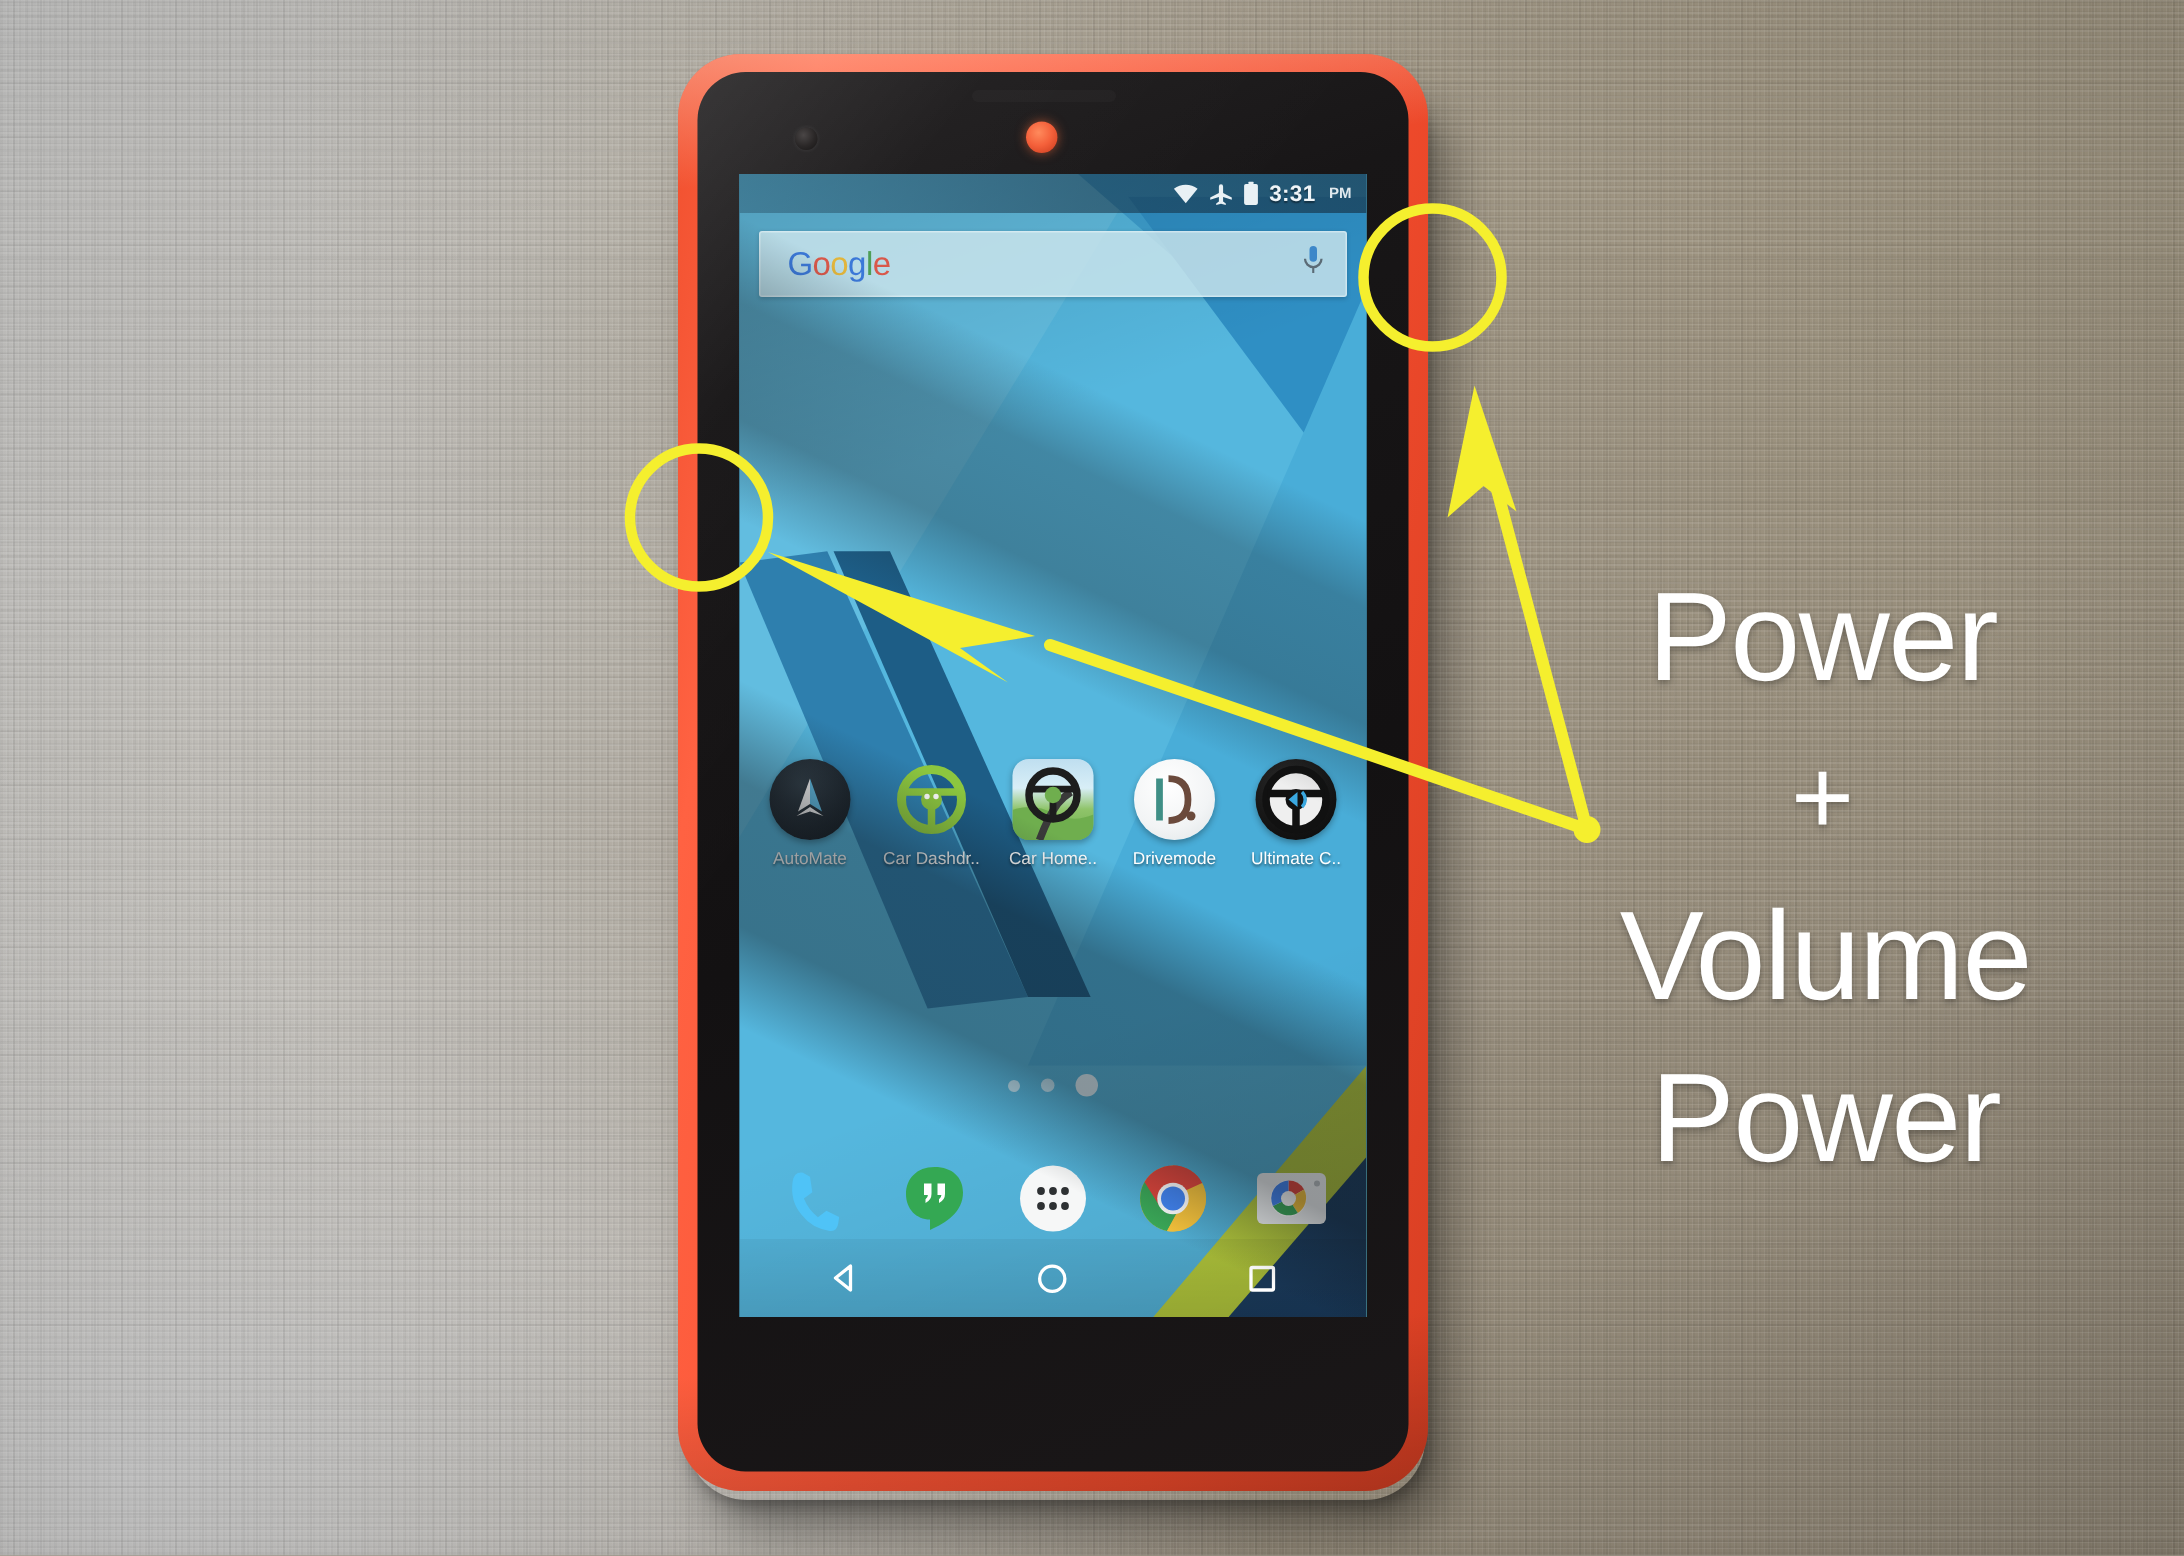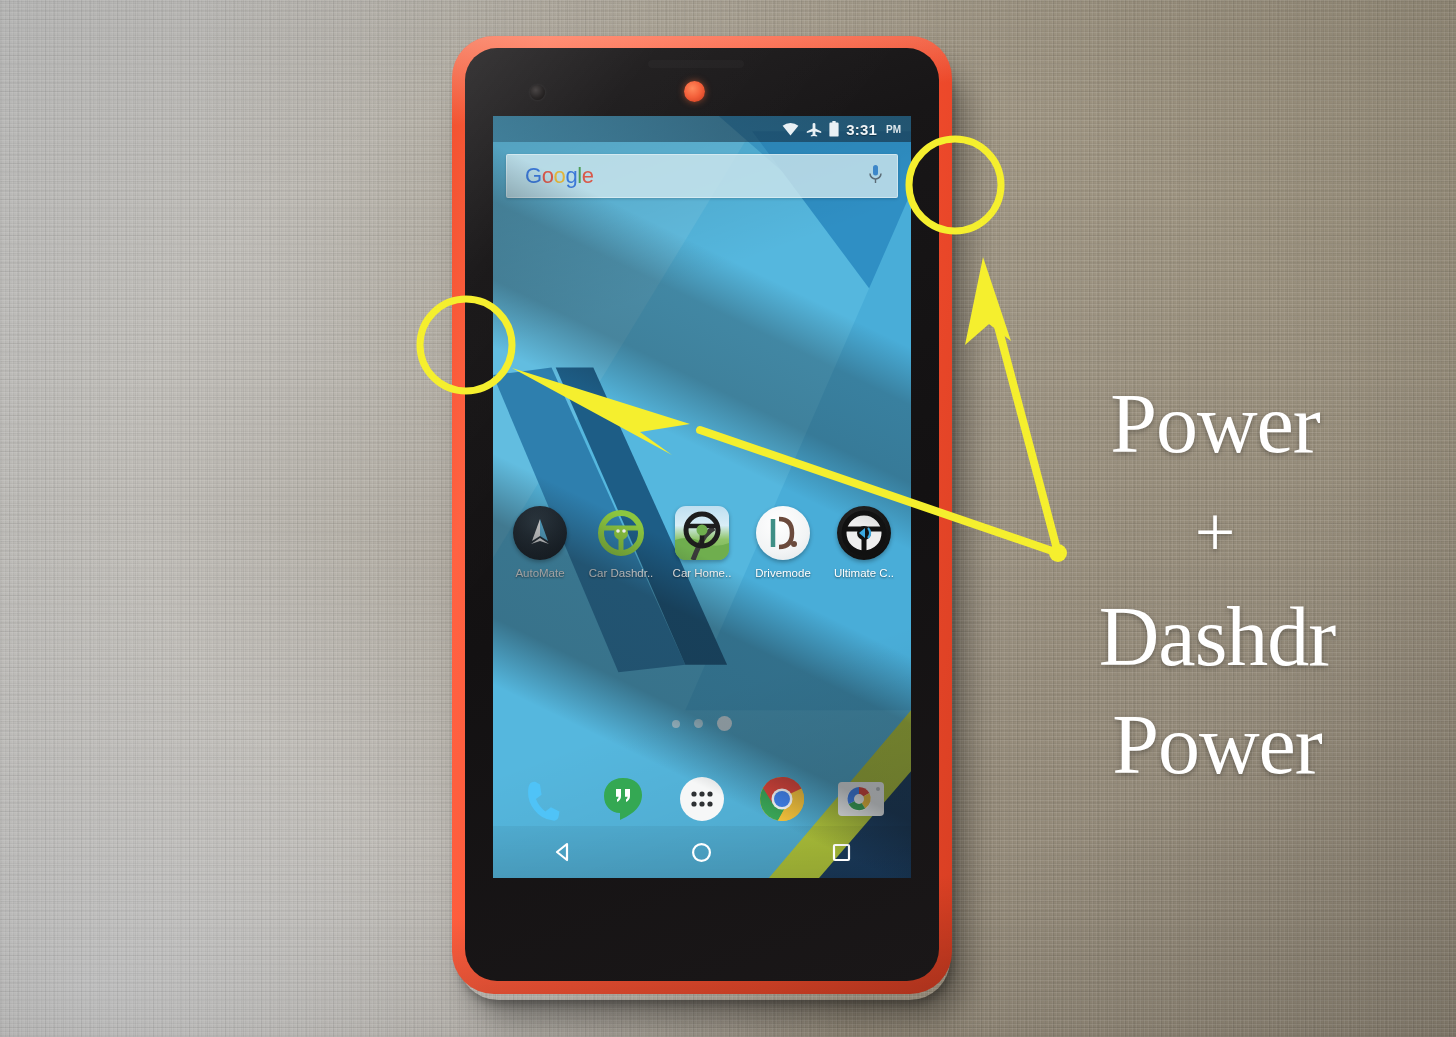--- a/index.html
+++ b/index.html
@@ -206,21 +206,21 @@
     position:absolute; left:0; bottom:0; width:100%; height:52px;
     display:flex; align-items:center; justify-content:space-around;
     background:linear-gradient(180deg, rgba(0,0,0,.05) 0%, rgba(0,0,0,.12) 100%);
   }
   .nav-btn { width:58px; height:40px; display:flex; align-items:center; justify-content:center; }
 
   
   #annot { position:absolute; inset:0; pointer-events:none; }
   .anno-text {
     position:absolute; color:#ffffff;
-    font-family:Liberation Serif, serif;
+    font-family:Liberation Sans, sans-serif;
     font-weight:normal;
     text-shadow:0 2px 5px rgba(0,0,0,.30);
     text-align:center; line-height:1.0;
   }
   #t-power  { left:1072px; top:382px; width:286px; font-size:84px; letter-spacing:-1px; }
   #t-plus   { left:1072px; top:496px; width:286px; font-size:72px; }
   #t-vol    { left:1052px; top:595px; width:330px; font-size:84px; letter-spacing:-1px; }
   #t-down   { left:1052px; top:703px; width:330px; font-size:84px; letter-spacing:-1px; }
 </style>
 </head>
@@ -453,14 +453,14 @@
   </g>
 
   <g>
     <path d="M1058 553 L700 430" stroke="#f5ef2e" stroke-width="8" stroke-linecap="round" fill="none"></path>
     <path d="M512 368 L690 424 L640 432 L672 455 Z" fill="#f5ef2e"></path>
   </g>
 </svg>
 
 <div class="anno-text" id="t-power">Power</div>
 <div class="anno-text" id="t-plus">+</div>
-<div class="anno-text" id="t-vol">Dashdr</div>
+<div class="anno-text" id="t-vol">Volume</div>
 <div class="anno-text" id="t-down">Power</div>
 
 </body></html>

